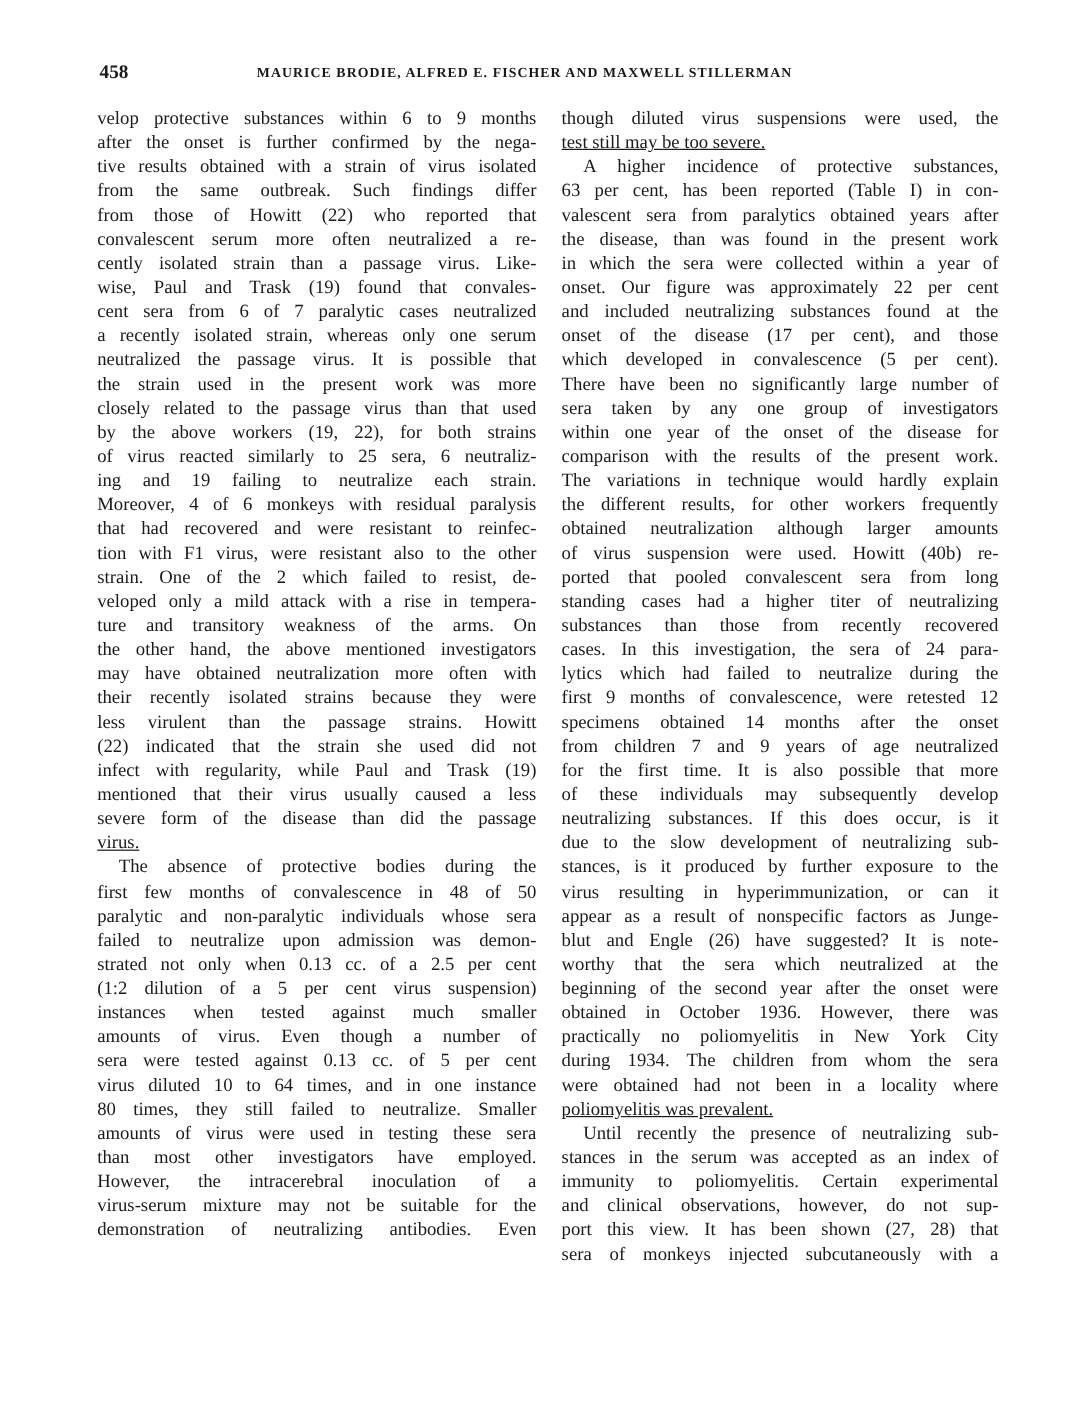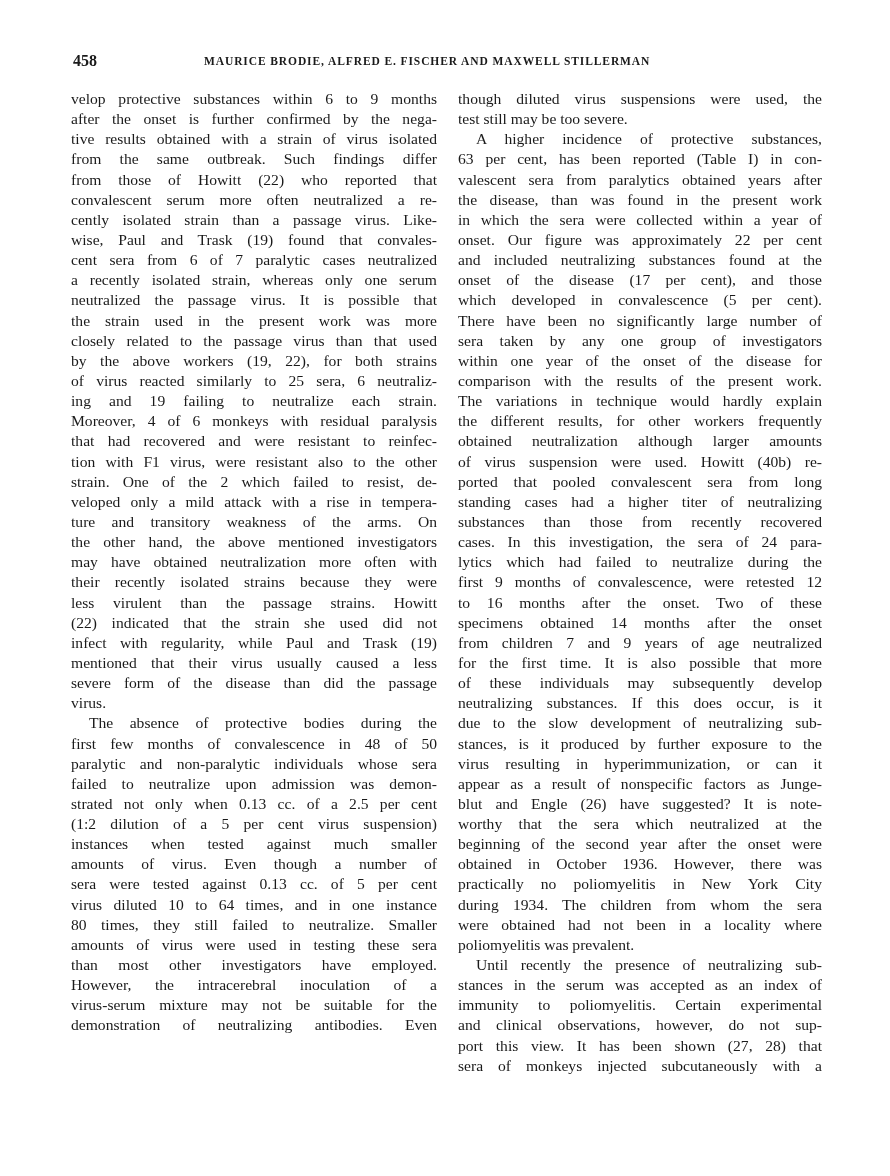--- a/index.html
+++ b/index.html
@@ -1,27 +1,27 @@
 <!DOCTYPE html>
 <html><head>
 <meta charset="utf-8">
 <style>
   html, body { margin: 0; padding: 0; background: #ffffff; }
   body { width: 890px; height: 1176px; position: relative; overflow: hidden; color: #1a1a1a; }
-  .page { position: absolute; left: 0; top: 0; width: 820px; height: 1176px; border-radius: 20px; }
+  .page { position: absolute; left: 10px; top: 0; width: 820px; height: 1176px; border-radius: 20px; }
   .running-head { position: absolute; top: 52px; left: 73px; width: 750px; height: 20px;
     font-family: "Liberation Serif", "DejaVu Serif", serif; }
   .page-number { position: absolute; left: 0; top: 0; font-size: 16px; font-weight: bold; }
   .authors { position: absolute; left: 131px; top: 3px; font-size: 11.5px; font-weight: bold; letter-spacing: 0.9px; }
   .column { position: absolute; top: 89px; width: 366px;
     font-family: "Liberation Serif", "DejaVu Serif", serif; font-size: 15.6px; line-height: 20.15px; }
   .col-left { left: 71px; }
   .col-right { left: 458px; width: 364px; }
   .line { display: block; white-space: nowrap; text-align: justify; text-align-last: justify; height: 20.15px; }
-  .line.last { text-align-last: left; }
+  .line.last { text-align-last: left; text-decoration: underline; }
   .line.indent { padding-left: 18px; }
 </style>
 </head>
 <body>
 
 <div class="page">
   <div class="running-head">
     <span class="page-number">458</span>
     <span class="authors">MAURICE BRODIE, ALFRED E. FISCHER AND MAXWELL STILLERMAN</span>
   </div>
@@ -94,21 +94,20 @@
       <span class="line">The variations in technique would hardly explain</span>
       <span class="line">the different results, for other workers frequently</span>
       <span class="line">obtained neutralization although larger amounts</span>
       <span class="line">of virus suspension were used.  Howitt (40b) re-</span>
       <span class="line">ported that pooled convalescent sera from long</span>
       <span class="line">standing cases had a higher titer of neutralizing</span>
       <span class="line">substances than those from recently recovered</span>
       <span class="line">cases.  In this investigation, the sera of 24 para-</span>
       <span class="line">lytics which had failed to neutralize during the</span>
       <span class="line">first 9 months of convalescence, were retested 12</span>
-      <span class="line">to 16 months after the onset.  Two of these</span>
       <span class="line">specimens obtained 14 months after the onset</span>
       <span class="line">from children 7 and 9 years of age neutralized</span>
       <span class="line">for the first time.  It is also possible that more</span>
       <span class="line">of these individuals may subsequently develop</span>
       <span class="line">neutralizing substances.  If this does occur, is it</span>
       <span class="line">due to the slow development of neutralizing sub-</span>
       <span class="line">stances, is it produced by further exposure to the</span>
       <span class="line">virus resulting in hyperimmunization, or can it</span>
       <span class="line">appear as a result of nonspecific factors as Junge-</span>
       <span class="line">blut and Engle (26) have suggested?  It is note-</span>

